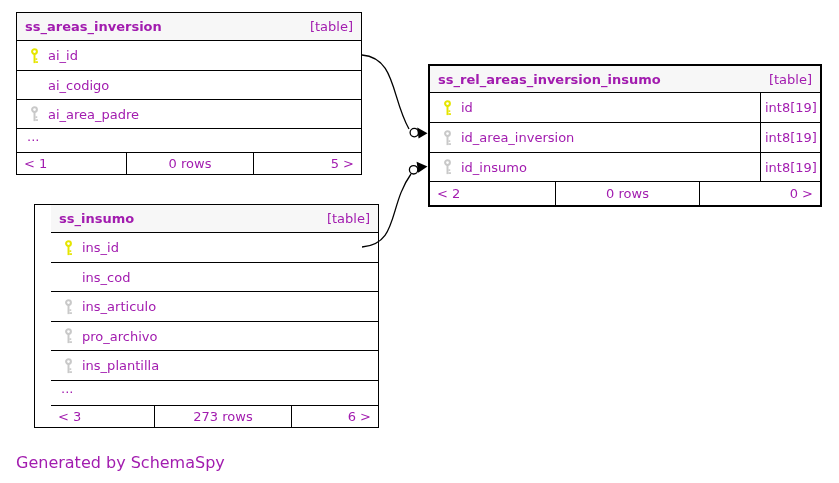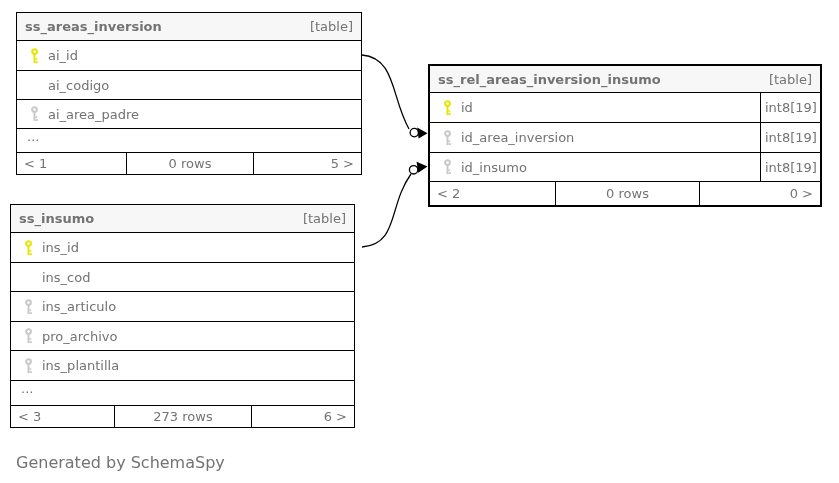--- a/index.html
+++ b/index.html
@@ -3,21 +3,21 @@
 <meta charset="utf-8">
 <style>
   html, body { margin: 0; padding: 0; background: #ffffff; }
   #canvas {
     position: relative;
     width: 839px;
     height: 483px;
     background: #ffffff;
     font-family: "DejaVu Sans", "Liberation Sans", sans-serif;
     font-size: 13px;
-    color: #737373;
+    color: #a21caf;
     overflow: hidden;
   }
 
   .dbtable {
     position: absolute;
     display: flex;
     flex-direction: column;
     background: #fff;
     border: 1px solid #000;
     box-sizing: border-box;
@@ -210,21 +210,21 @@
       </span>
       <span class="cell-type">int8[19]</span>
     </div>
     <div class="tfoot">
       <span class="fcell f-left" style="width:125px;">&lt; 2</span>
       <span class="fcell f-mid" style="width:145px;">0 rows</span>
       <span class="fcell f-right">0 &gt;</span>
     </div>
   </div>
 
-  <div class="dbtable" style="left:10px; top:204px; width:345px; height:224px;">
+  <div class="dbtable" style="left:34px; top:204px; width:345px; height:224px;padding-left:16px;">
     <div class="thead" style="height:27px;">
       <span class="title">ss_insumo</span>
       <span class="badge">[table]</span>
     </div>
     <div class="row" style="height:30px;" data-key="primary">
       <span class="cell-name">
         <span class="key-icon">
           <svg viewBox="0 0 10 18" width="9" height="16">
             <circle cx="5" cy="4" r="2.7" fill="none" stroke="currentColor" stroke-width="2.3"></circle>
             <rect x="3.9" y="6.3" width="2.2" height="10.7" fill="currentColor"></rect>

